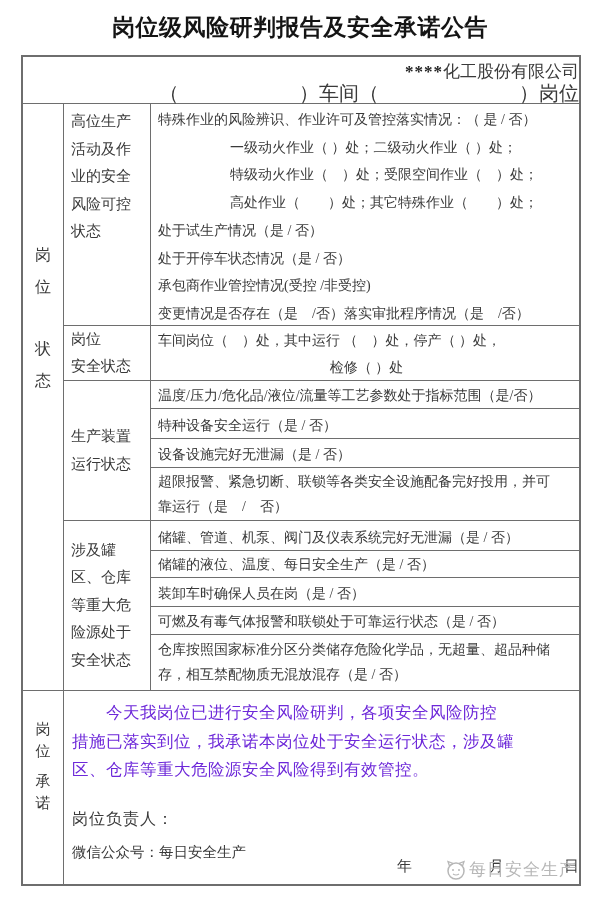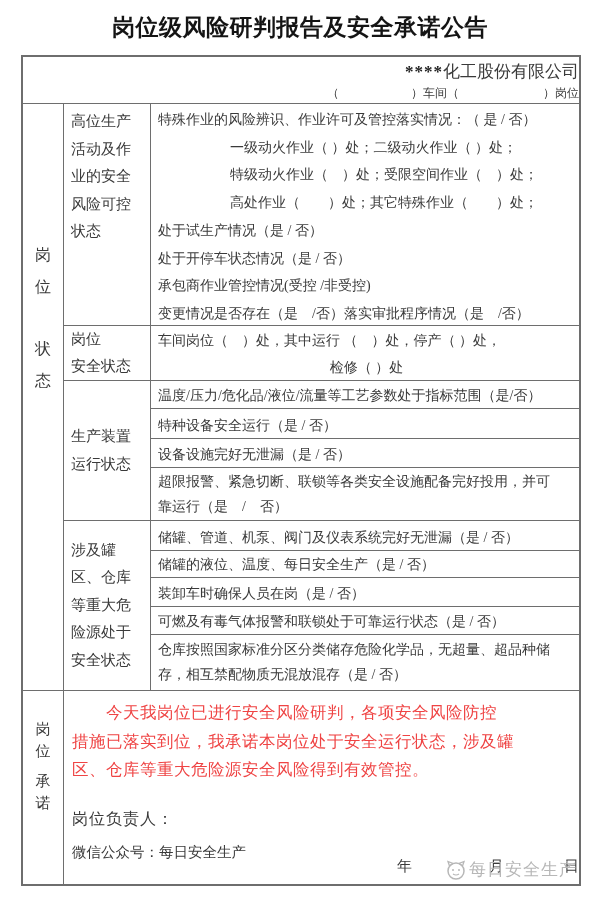--- a/index.html
+++ b/index.html
@@ -14,21 +14,21 @@
 
   .report-table {
     position:absolute; left:21px; top:55px; width:560px;
     border:2px solid #6e6e6e; background:#fff;
   }
 
   
   .thead { height:47px; border-bottom:1px solid #6e6e6e; text-align:right; padding-top:3px; }
   .company-line { font-size:17px; line-height:23px; }
   .company-line b { font-weight:bold; color:#222; letter-spacing:1px; }
-  .unit-line { font-size:12px; line-height:21px; }
+  .unit-line { font-size:20px; line-height:21px; }
 
   
   .tbody { display:flex; }
   .col1 { width:41px; border-right:1px solid #6e6e6e; flex:none; }
   .vword {
     width:17px; margin:0 auto; font-size:16px; line-height:32px;
     word-break:break-all; text-align:center; color:#3a3a3a;
   }
   .vword.first { margin-top:135px; }
   .vword.gap { margin-top:30px; }
@@ -56,21 +56,21 @@
   .subrow { border-bottom:1px solid #6e6e6e; padding:0 4px 0 7px; display:flex; flex-direction:column; justify-content:flex-end; }
   .subrow:last-child { border-bottom:none; }
   .subrow div { line-height:25px; white-space:nowrap; }
 
   
   .commit { display:flex; border-top:1px solid #6e6e6e; height:194px; }
   .commit .vword { font-size:15px; line-height:22px; width:16px; }
   .commit .vword.first { margin-top:27px; }
   .commit .vword.gap { margin-top:8px; }
   .commit-body { flex:1; position:relative; padding:8px 10px 0 8px; }
-  .pledge { font-size:16.5px; color:#ef4444; }
+  .pledge { font-size:16.5px; color:#6d28d9; }
   .pledge div { line-height:28.5px; letter-spacing:.5px; }
   .pledge .pindent { text-indent:34px; }
   .owner-line { font-size:16px; margin-top:24px; letter-spacing:1px; }
   .wechat-line { font-size:14.5px; margin-top:13px; }
   .date-line { position:absolute; bottom:7px; left:0; width:100%; font-size:15px; height:20px; }
   .date-line span { position:absolute; top:0; }
   .date-y { left:333px; }
   .date-m { left:425px; }
   .date-d { left:500px; }
 

